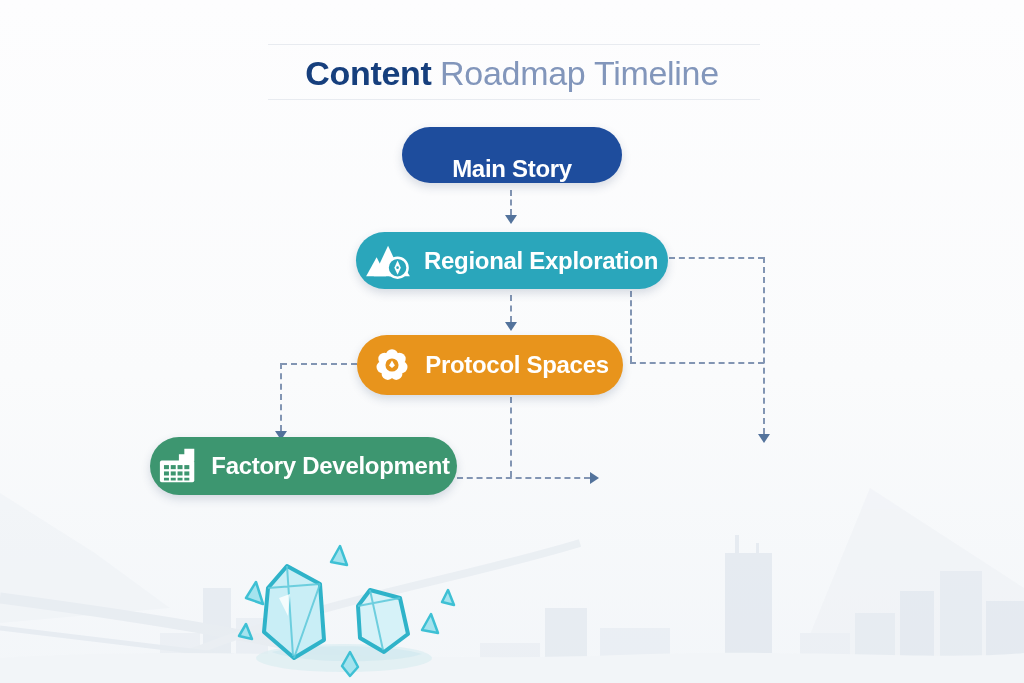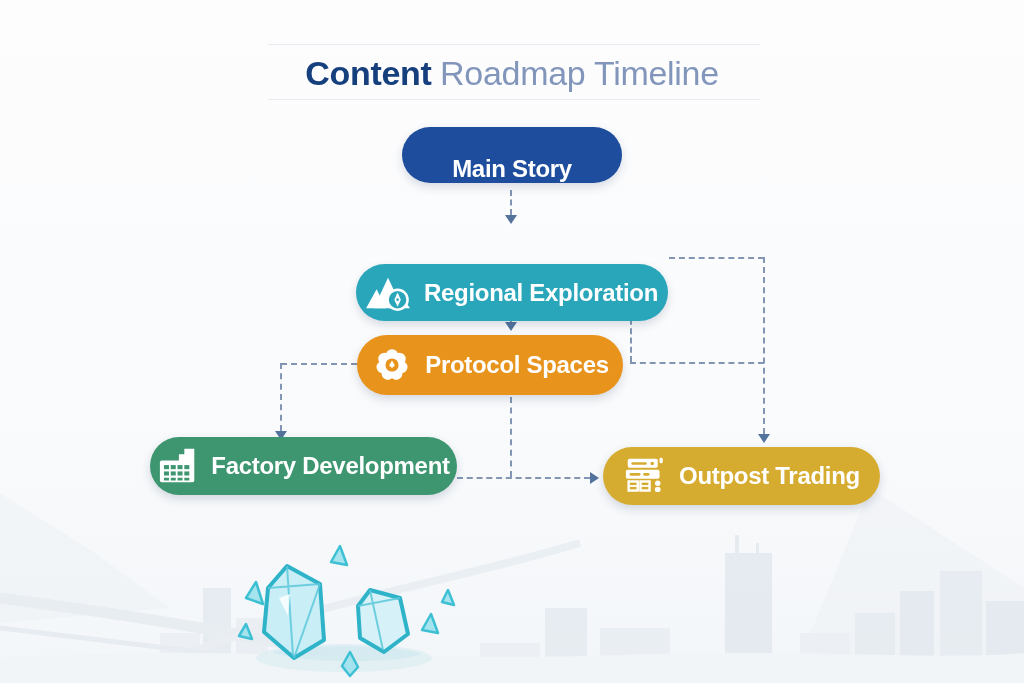--- a/index.html
+++ b/index.html
@@ -125,21 +125,21 @@
   <div class="arrow-down" style="left:275px;top:431px;"></div>
 
   <div class="conn v" style="left:510px;top:397px;height:80px;"></div>
   <div class="conn h" style="left:457px;top:477px;width:133px;"></div>
   <div class="arrow-right" style="left:590px;top:472px;"></div>
 
   <div class="node" id="n-main" style="background: rgb(30, 77, 157); align-items: flex-end; --node-c: #1e4d9d;">
     <span>Main Story</span>
   </div>
 
-  <div class="node" id="n-region" style="background: rgb(42, 166, 187); margin-top: 32px; --node-c: #2aa6bb;">
+  <div class="node" id="n-region" style="background: rgb(42, 166, 187); --node-c: #2aa6bb;">
     <span class="icon">
       <svg width="46" height="40" viewBox="0 0 48 42">
         <polygon points="0,37 11,17 21,37" fill="#fff"></polygon>
         <polygon points="8,37 23,5 38,37" fill="#fff"></polygon>
         <polygon points="24,37 35,20 46,37" fill="#fff"></polygon>
         <circle cx="33" cy="28" r="10.5" fill="currentColor" stroke="#fff" stroke-width="2.6"></circle>
         <polygon points="33,20.5 36.4,28 33,35.5 29.6,28" fill="#fff"></polygon>
         <circle cx="33" cy="28" r="1.4" fill="currentColor"></circle>
       </svg>
     </span>
@@ -183,34 +183,14 @@
           <rect x="7.5" y="34" width="5.5" height="3"></rect>
             <rect x="15" y="34" width="5.5" height="3"></rect>
           <rect x="22.5" y="34" width="5.5" height="3"></rect>
             <rect x="30" y="34" width="5.5" height="3"></rect>
         </g>
       </svg>
     </span>
     <span>Factory Development</span>
   </div>
 
-  <div class="node" id="n-outpost" style="background: rgb(214, 172, 48); --node-c: #d6ac30;">
-    <span class="icon">
-      <svg width="44" height="40" viewBox="0 0 48 44">
-        <rect x="5" y="3" width="33" height="10" rx="2" fill="#fff"></rect>
-        <rect x="9" y="7" width="17" height="2.6" rx="1.3" fill="currentColor"></rect>
-        <circle cx="32" cy="8.3" r="2" fill="currentColor"></circle>
-        <rect x="40" y="2" width="3.5" height="6" rx="1.5" fill="#fff"></rect>
-        <rect x="3" y="15" width="37" height="10" rx="2" fill="#fff"></rect>
-        <rect x="7" y="18.6" width="12" height="3" rx="1.5" fill="currentColor"></rect>
-        <rect x="22" y="18.6" width="7" height="3" rx="1.5" fill="currentColor"></rect>
-        <rect x="6" y="28" width="10" height="10" fill="none" stroke="#fff" stroke-width="2.6"></rect>
-        <line x1="6" y1="33" x2="16" y2="33" stroke="#fff" stroke-width="2"></line>
-        <rect x="19" y="28" width="10" height="10" fill="none" stroke="#fff" stroke-width="2.6"></rect>
-        <line x1="19" y1="33" x2="29" y2="33" stroke="#fff" stroke-width="2"></line>
-        <circle cx="38" cy="30" r="3" fill="#fff"></circle>
-        <rect x="34.8" y="34" width="6.4" height="5.5" rx="2.5" fill="#fff"></rect>
-      </svg>
-    </span>
-    <span>Outpost Trading</span>
-  </div>
 
 </div>
 
 </body></html>

